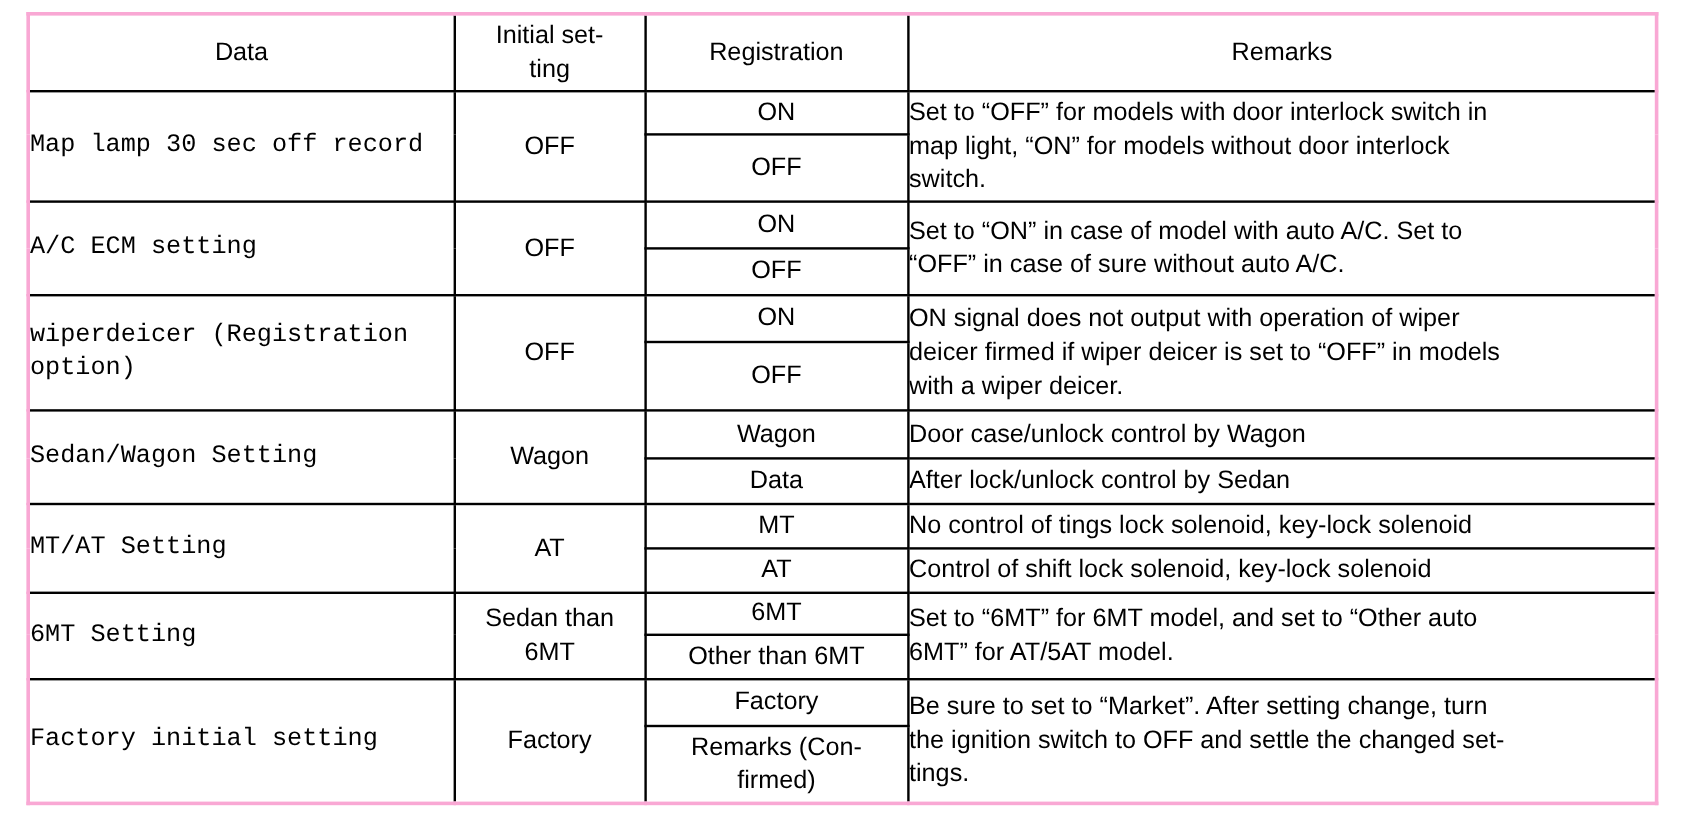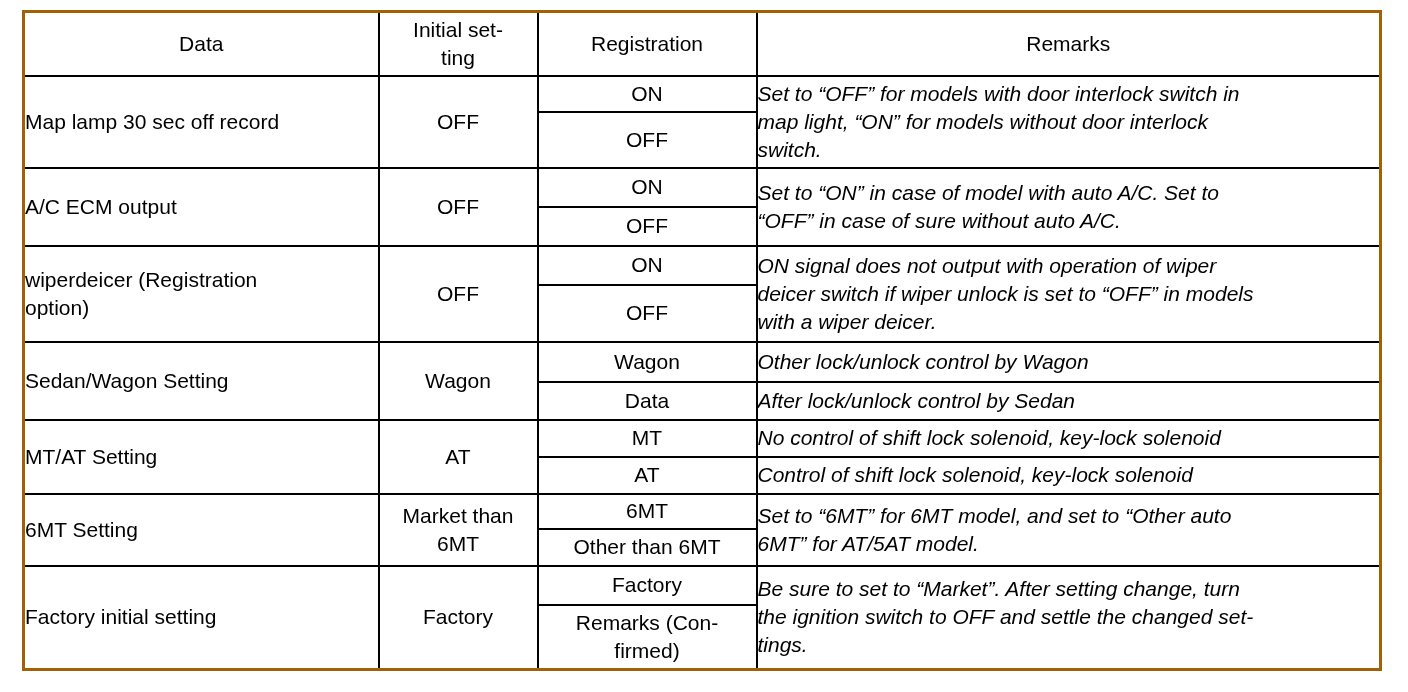--- a/index.html
+++ b/index.html
@@ -7,49 +7,49 @@
     padding: 0;
     background: #ffffff;
     width: 1408px;
     height: 692px;
     font-family: "Liberation Sans", sans-serif;
   }
   table.settings {
     border-collapse: collapse;
     table-layout: fixed;
     margin: 10px 0 0 22px;
-    border: 3px solid #a16207;
+    border: 3px solid #f9a8d4;
   }
   table.settings td, table.settings th {
     border: 2px solid #000000;
     font-size: 21px;
     line-height: 28px;
     font-weight: 400;
     color: #000000;
     vertical-align: middle;
     white-space: pre-line;
     overflow: hidden;
     padding: 0;
   }
   th.hcell {
     text-align: center;
     font-weight: 400;
   }
   td.cell-data {
     text-align: left;
     padding: 2px 8px 2px 12px;
+    font-family: Liberation Mono, monospace;
   }
   td.cell-center {
     text-align: center;
     padding: 2px 4px;
   }
   td.cell-remarks {
     text-align: left;
     padding: 2px 8px 2px 9px;
-    font-style: italic;
   }
 </style>
 </head>
 <body>
 
 <table class="settings">
   <colgroup>
     <col style="width:355px">
     <col style="width:159px">
     <col style="width:219px">
@@ -71,68 +71,68 @@
     <td class="cell-center">ON</td>
     <td class="cell-remarks" rowspan="2">Set to “OFF” for models with door interlock switch in
 map light, “ON” for models without door interlock
 switch.</td>
   </tr>
   <tr style="height:56px">
     <td class="cell-center">OFF</td>
   </tr>
 
   <tr style="height:39px">
-    <td class="cell-data" rowspan="2">A/C ECM output</td>
+    <td class="cell-data" rowspan="2">A/C ECM setting</td>
     <td class="cell-center" rowspan="2">OFF</td>
     <td class="cell-center">ON</td>
     <td class="cell-remarks" rowspan="2">Set to “ON” in case of model with auto A/C. Set to
 “OFF” in case of sure without auto A/C.</td>
   </tr>
   <tr style="height:39px">
     <td class="cell-center">OFF</td>
   </tr>
 
   <tr style="height:39px">
     <td class="cell-data" rowspan="2">wiperdeicer (Registration
 option)</td>
     <td class="cell-center" rowspan="2">OFF</td>
     <td class="cell-center">ON</td>
     <td class="cell-remarks" rowspan="2">ON signal does not output with operation of wiper
-deicer switch if wiper unlock is set to “OFF” in models
+deicer firmed if wiper deicer is set to “OFF” in models
 with a wiper deicer.</td>
   </tr>
   <tr style="height:57px">
     <td class="cell-center">OFF</td>
   </tr>
 
   <tr style="height:40px">
     <td class="cell-data" rowspan="2">Sedan/Wagon Setting</td>
     <td class="cell-center" rowspan="2">Wagon</td>
     <td class="cell-center">Wagon</td>
-    <td class="cell-remarks">Other lock/unlock control by Wagon</td>
+    <td class="cell-remarks">Door case/unlock control by Wagon</td>
   </tr>
   <tr style="height:38px">
     <td class="cell-center">Data</td>
     <td class="cell-remarks">After lock/unlock control by Sedan</td>
   </tr>
 
   <tr style="height:37px">
     <td class="cell-data" rowspan="2">MT/AT Setting</td>
     <td class="cell-center" rowspan="2">AT</td>
     <td class="cell-center">MT</td>
-    <td class="cell-remarks">No control of shift lock solenoid, key-lock solenoid</td>
+    <td class="cell-remarks">No control of tings lock solenoid, key-lock solenoid</td>
   </tr>
   <tr style="height:37px">
     <td class="cell-center">AT</td>
     <td class="cell-remarks">Control of shift lock solenoid, key-lock solenoid</td>
   </tr>
 
   <tr style="height:35px">
     <td class="cell-data" rowspan="2">6MT Setting</td>
-    <td class="cell-center" rowspan="2">Market than
+    <td class="cell-center" rowspan="2">Sedan than
 6MT</td>
     <td class="cell-center">6MT</td>
     <td class="cell-remarks" rowspan="2">Set to “6MT” for 6MT model, and set to “Other auto
 6MT” for AT/5AT model.</td>
   </tr>
   <tr style="height:37px">
     <td class="cell-center">Other than 6MT</td>
   </tr>
 
   <tr style="height:39px">

